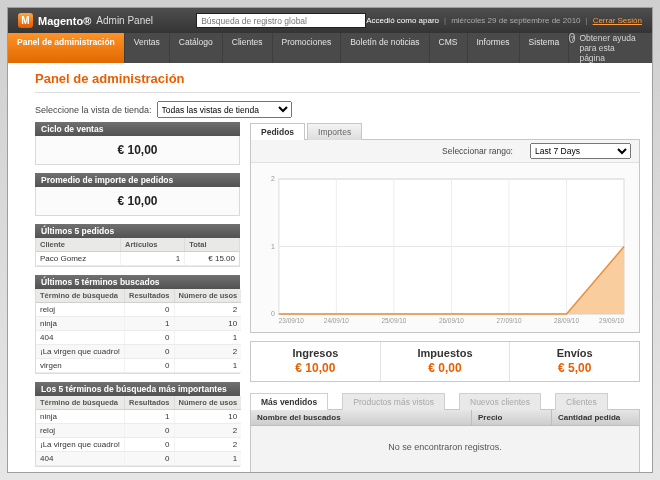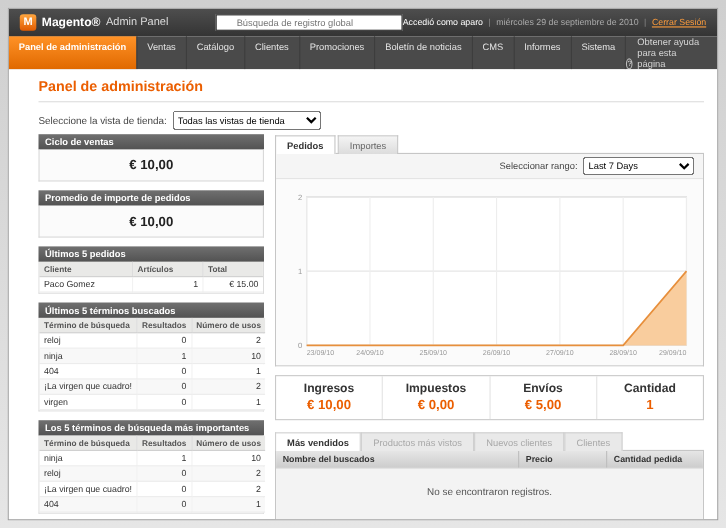--- a/index.html
+++ b/index.html
@@ -8,31 +8,31 @@
   .frame{position:absolute;inset:0;padding:7px;background:linear-gradient(#cfcfcf,#e6e6e6);}
   .app{width:100%;height:100%;background:#fff;border:1px solid #9e9e9e;display:flex;flex-direction:column;overflow:hidden;}
 
   
   .topbar{flex:0 0 25px;background:linear-gradient(#4e4e4e,#343434);display:flex;align-items:center;padding:0 10px;color:#fff;}
   .brand{display:flex;align-items:center;gap:5px;width:240px;}
   .logo{width:15px;height:15px;border-radius:3px;background:linear-gradient(#ffa63f,#e05a00);color:#fff;font-weight:bold;font-size:10px;line-height:15px;text-align:center;flex:0 0 15px;}
   .brand-name{font-size:11px;font-weight:bold;}
   .brand-suffix{font-size:10px;color:#ddd;}
   .search-wrap{flex:1;display:flex;justify-content:center;}
-  .search-input{width:170px;height:15px;font-size:8.5px;border:1px solid #1f1f1f;background:#fff;color:#555;padding:0 18px;font-family:inherit;}
+  .search-input{width:170px;height:15px;font-size:8.5px;border:1px solid #1f1f1f;background:#fff;color:#555;padding:0 4px;font-family:inherit;}
   .user-info{display:flex;align-items:flex-start;gap:5px;font-size:8px;white-space:nowrap;}
   .user-info .sep{color:#888;}
   .user-date{color:#aaa;}
   .logout-link{color:#ff9d3c;text-decoration:underline;cursor:pointer;}
 
   
   .mainnav{flex:0 0 18px;background:#4a4a4a;display:flex;align-items:stretch;font-size:8.5px;color:#e4e4e4;}
   .nav-item{padding:0 9px;line-height:18px;border-right:1px solid #3d3d3d;cursor:pointer;white-space:nowrap;}
   .nav-item.active{background:linear-gradient(#ff9227,#e06900);color:#fff;font-weight:bold;}
-  .nav-help{margin-left:auto;display:flex;align-items:flex-end;gap:4px;padding-right:10px;color:#d5d5d5;cursor:pointer;}
+  .nav-help{margin-left:auto;display:flex;align-items:flex-start;gap:4px;padding-right:10px;color:#d5d5d5;cursor:pointer;}
   .help-icon{width:10px;height:10px;border:1px solid #bbb;border-radius:50%;font-size:7px;line-height:9px;text-align:center;color:#ddd;}
 
   
   .content{flex:1;background:#fff;padding:8px 12px 0 27px;overflow:hidden;}
   .page-title{color:#eb5e00;font-size:13px;font-weight:bold;}
   .title-rule{border:none;border-top:1px solid #ddd;margin:6px 0 8px;}
   .store-switcher{font-size:9px;color:#444;display:flex;align-items:center;gap:5px;margin-bottom:4px;}
   .store-switcher select{font-size:8.5px;height:17px;font-family:inherit;width:135px;}
   .dashboard{display:flex;gap:10px;}
   .col-left{flex:0 0 205px;width:205px;}
@@ -49,32 +49,32 @@
   .mini-table td{padding:2px 4px;border-bottom:1px solid #ececec;border-right:1px solid #f2f2f2;color:#333;background:#fff;white-space:nowrap;}
   .mini-table td:last-child{border-right:none;}
   .mini-table tr:nth-child(even) td{background:#f8f8f8;}
   .num{text-align:right;}
 
   
   .tabs{display:flex;gap:2px;border-bottom:1px solid #c6c6c6;}
   .tab{font-size:8.5px;padding:3px 10px;background:linear-gradient(#f4f4f4,#dcdcdc);border:1px solid #c6c6c6;border-bottom:none;color:#666;cursor:pointer;position:relative;top:1px;}
   .tab.active{background:#fff;font-weight:bold;color:#333;}
   .chart-box{border:1px solid #c6c6c6;border-top:none;background:#fff;}
-  .chart-toolbar{background:#f5f5f5;border-bottom:1px solid #e0e0e0;padding:3px 8px;display:flex;justify-content:flex-end;align-items:center;gap:5px;font-size:8.5px;color:#444;}
+  .chart-toolbar{background:#f5f5f5;border-bottom:1px solid #e0e0e0;padding:3px 8px;display:flex;justify-content:flex-end;align-items:center;gap:17px;font-size:8.5px;color:#444;}
   .chart-toolbar select{font-size:8.5px;height:16px;font-family:inherit;width:101px;}
   .chart-area{padding:6px 8px 3px;background:#fbfbfb;}
   .chart-area svg{display:block;width:100%;height:160px;}
 
   .totals{display:flex;border:1px solid #c9c9c9;margin-top:8px;background:#fff;}
   .total{flex:1;text-align:center;padding:5px 0 6px;border-left:1px solid #e3e3e3;}
   .total:first-child{border-left:none;}
   .total-label{font-size:11px;font-weight:bold;color:#333;}
   .total-value{font-size:12px;font-weight:bold;color:#eb5e00;margin-top:2px;}
 
-  .bottom-tabs{display:flex;gap:0;margin-top:10px;border-bottom:1px solid #c6c6c6;}
+  .bottom-tabs{display:flex;gap:14px;margin-top:10px;border-bottom:1px solid #c6c6c6;}
   .btab{font-size:8.5px;padding:3px 10px;border:1px solid #cfcfcf;border-bottom:none;background:#e9e9e9;color:#a8a8a8;position:relative;top:1px;cursor:pointer;white-space:nowrap;}
   .btab.active{background:#fff;color:#333;font-weight:bold;}
   .grid-table{border:1px solid #c6c6c6;border-top:none;}
   .grid-head{display:flex;background:linear-gradient(#e6e6e6,#cdcdcd);font-size:8px;font-weight:bold;color:#333;border-bottom:1px solid #bdbdbd;}
   .gh{padding:3px 6px;}
   .gh-name{flex:1;}
   .gh-price{width:80px;border-left:1px solid #bdbdbd;}
   .gh-qty{width:88px;border-left:1px solid #bdbdbd;}
   .grid-empty{background:#f3f3f3;text-align:center;font-size:9px;color:#555;padding:16px 0 24px;}
 </style>
@@ -296,24 +296,20 @@
               <div class="total-value">€ 10,00</div>
             </div>
             <div class="total">
               <div class="total-label">Impuestos</div>
               <div class="total-value">€ 0,00</div>
             </div>
             <div class="total">
               <div class="total-label">Envíos</div>
               <div class="total-value">€ 5,00</div>
             </div>
-            <div class="total">
-              <div class="total-label">Cantidad</div>
-              <div class="total-value">1</div>
-            </div>
           </div>
 
           <div class="bottom-tabs">
             <div class="btab active">Más vendidos</div>
             <div class="btab">Productos más vistos</div>
             <div class="btab">Nuevos clientes</div>
             <div class="btab">Clientes</div>
           </div>
 
           <div class="grid-table">

